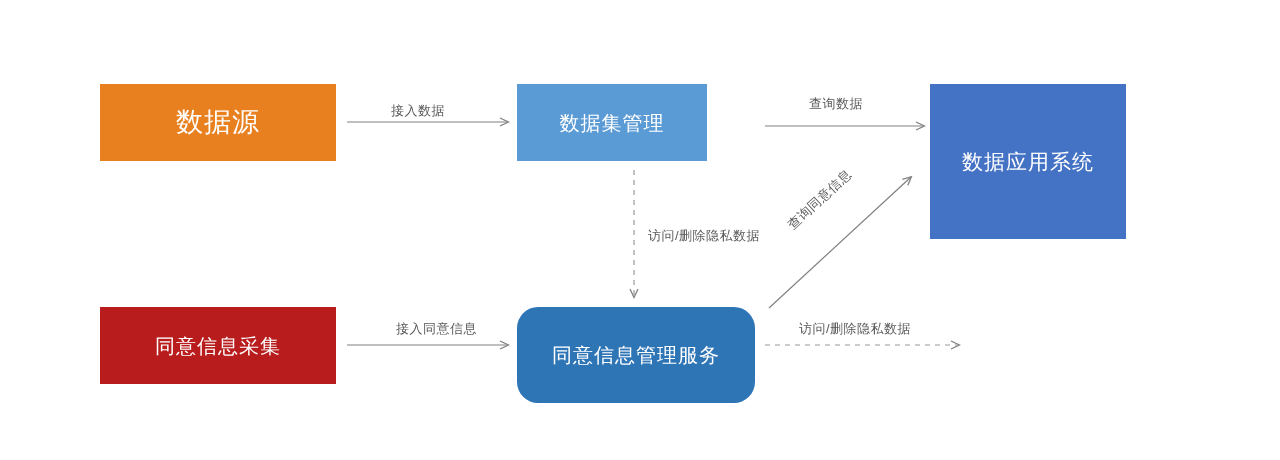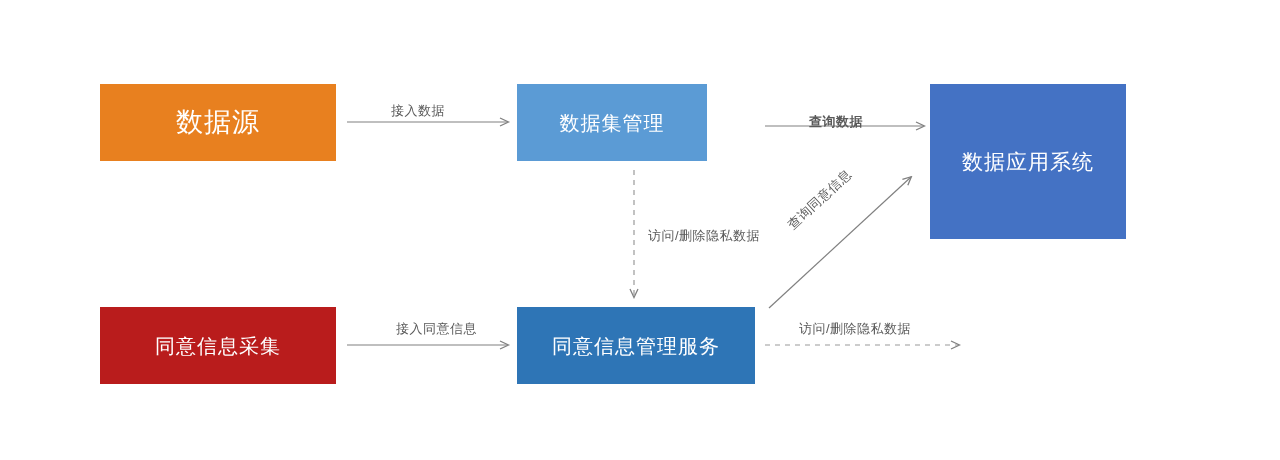--- a/index.html
+++ b/index.html
@@ -52,43 +52,44 @@
     color: #ffffff;
     font-size: 21px;
   }
   #node-consent-collect {
     left: 100px; top: 307px; width: 236px; height: 77px;
     background: #b91c1c;
     color: #ffffff;
     font-size: 20px;
   }
   #node-consent-service {
-    left: 517px; top: 307px; width: 238px; height: 77px;
+    left: 517px; top: 307px; width: 238px; height: 96px;
     background: #2E75B6;
     color: #ffffff;
     font-size: 20px;
+    border-radius: 21px;
   }
   #node-other-app {
     left: 966px; top: 317px; width: 162px; height: 57px;
     background: #ffffff;
     border: 3px dashed #F5AE1B;
     color: #5A5A5A;
     font-size: 17px;
   }
 
   
   .edge-label {
     position: absolute;
     color: #5A5A5A;
     font-size: 13px;
     white-space: nowrap;
     letter-spacing: 0.5px;
   }
   #label-ingest-data   { left: 391px; top: 102px; }
-  #label-query-data    { left: 809px; top: 113px; font-weight: bold; }
+  #label-query-data    { left: 809px; top: 95px; }
   #label-access-delete-vert { left: 648px; top: 227px; }
   #label-ingest-consent { left: 396px; top: 320px; }
   #label-access-delete-horiz { left: 799px; top: 320px; }
   #label-query-consent {
     left: 790px; top: 218px;
     transform: rotate(-42.5deg);
     transform-origin: left center;
   }
 
   svg.edges {

